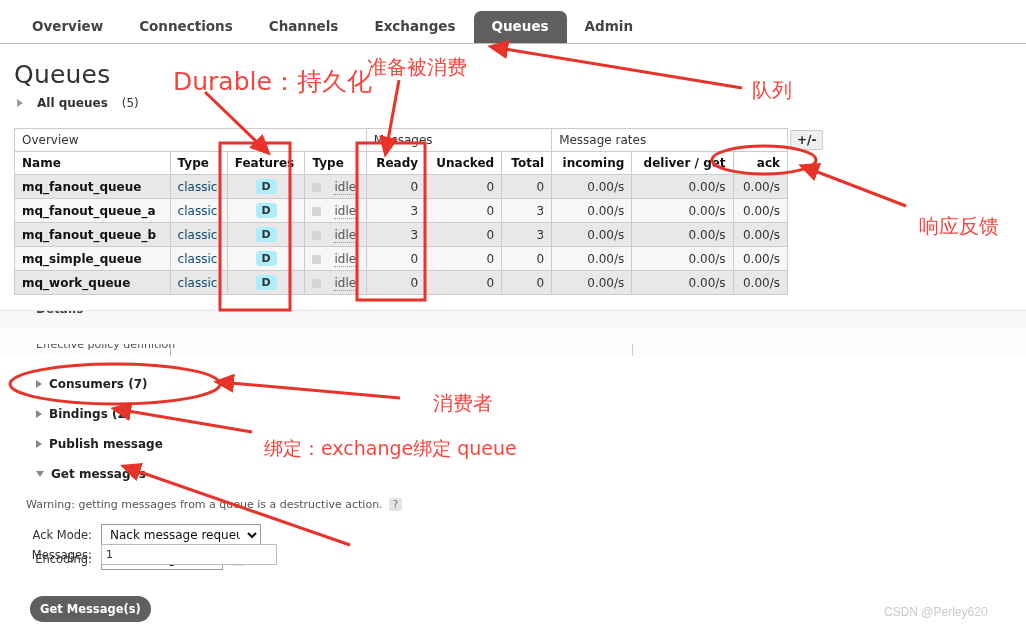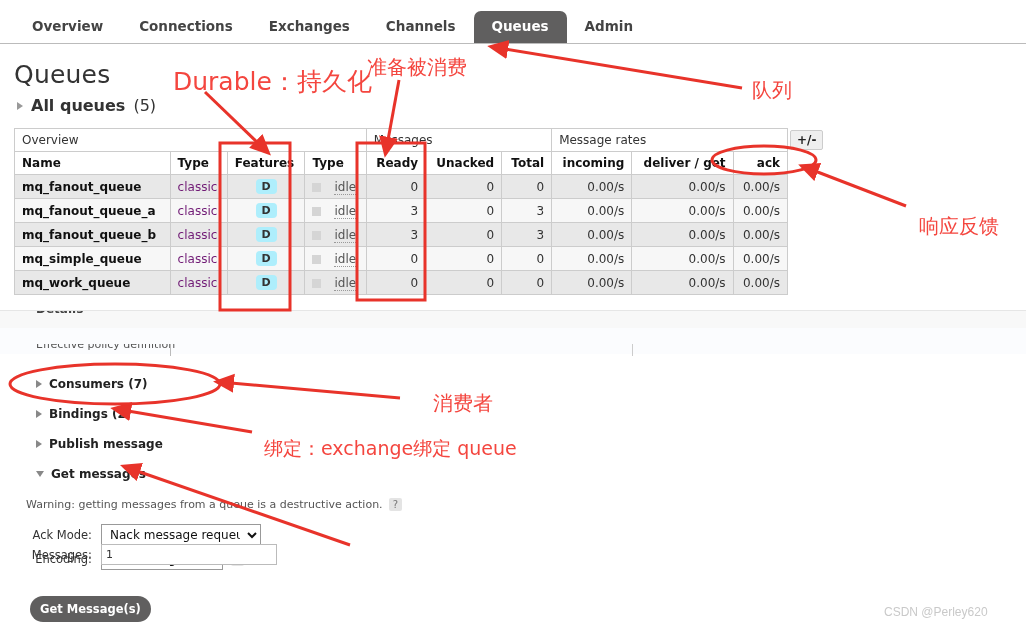--- a/index.html
+++ b/index.html
@@ -41,22 +41,22 @@
 
   
   #page-title {
     position: absolute; left: 14px; top: 60px;
     font-size: 25px; font-weight: normal; color: #333;
     letter-spacing: .2px;
     margin: 0;
   }
   #allqueues {
     position: absolute; left: 17px; top: 96px;
-    font-size: 16px; color: #333;
-    display: flex; align-items: center; gap: 8px;
+    font-size: 12px; color: #333;
+    display: flex; align-items: center; gap: 14px;
   }
   #allqueues .tri {
     display: inline-block;
     width: 0; height: 0;
     border-left: 6px solid #999;
     border-top: 4.5px solid transparent;
     border-bottom: 4.5px solid transparent;
   }
   #allqueues b { font-weight: bold; }
   #allqueues .cnt { font-weight: normal; }
@@ -87,21 +87,21 @@
     color: #111;
     background: #fff;
     height: 22px;
   }
   #qtable tr.colrow th.num { text-align: right; }
   #qtable td { color: #333; margin-top: 16px; }
   #qtable td.num { text-align: right; }
   #qtable tbody tr:nth-child(odd)  { background: #e8e8e8; }
   #qtable tbody tr:nth-child(even) { background: #f7f7f7; }
   #qtable td.name { font-weight: bold; color: #111; }
-  #qtable td.type { color: #701a75; }
+  #qtable td.type { color: #0c4a6e; }
   #qtable td.feat { text-align: center; }
   .dbadge {
     display: inline-block;
     background: #aeeefc;
     color: #333;
     font-size: 11px;
     font-weight: bold;
     border-radius: 4px;
     padding: 2px 6px;
     line-height: 1;
@@ -249,22 +249,22 @@
     pointer-events: none;
   }
 </style>
 </head>
 <body>
 
 <div id="nav">
   <ul>
     <li>Overview</li>
     <li>Connections</li>
+    <li>Channels</li>
     <li>Exchanges</li>
-    <li>Channels</li>
     <li class="active">Queues</li>
     <li>Admin</li>
   </ul>
 </div>
 
 <h1 id="page-title">Queues</h1>
 
 <div id="allqueues">
   <span class="tri"></span>
   <b>All queues</b>

